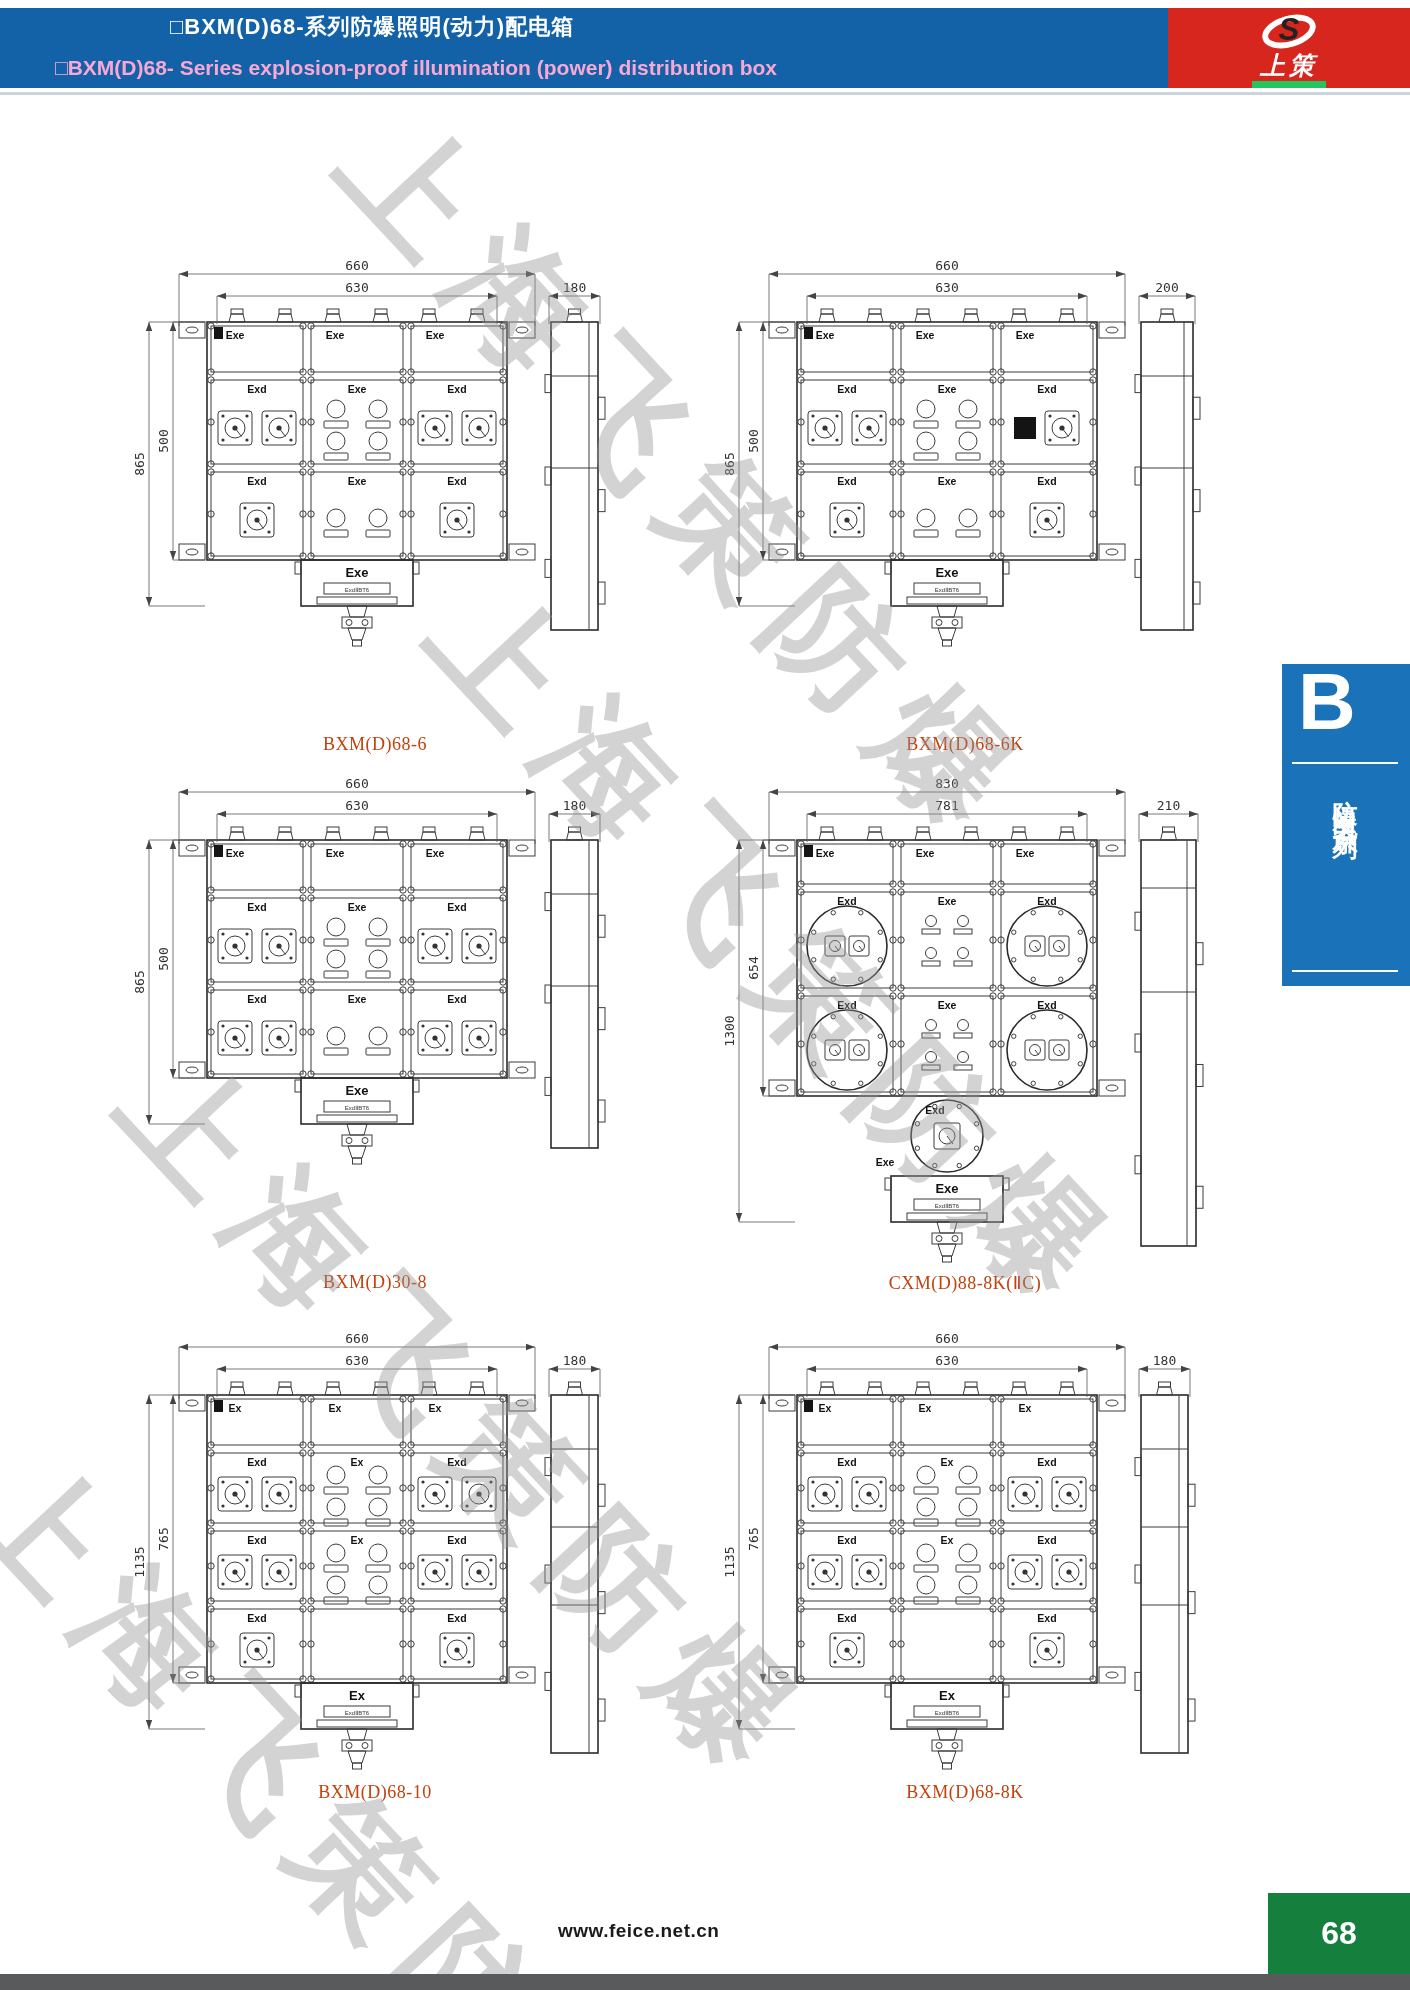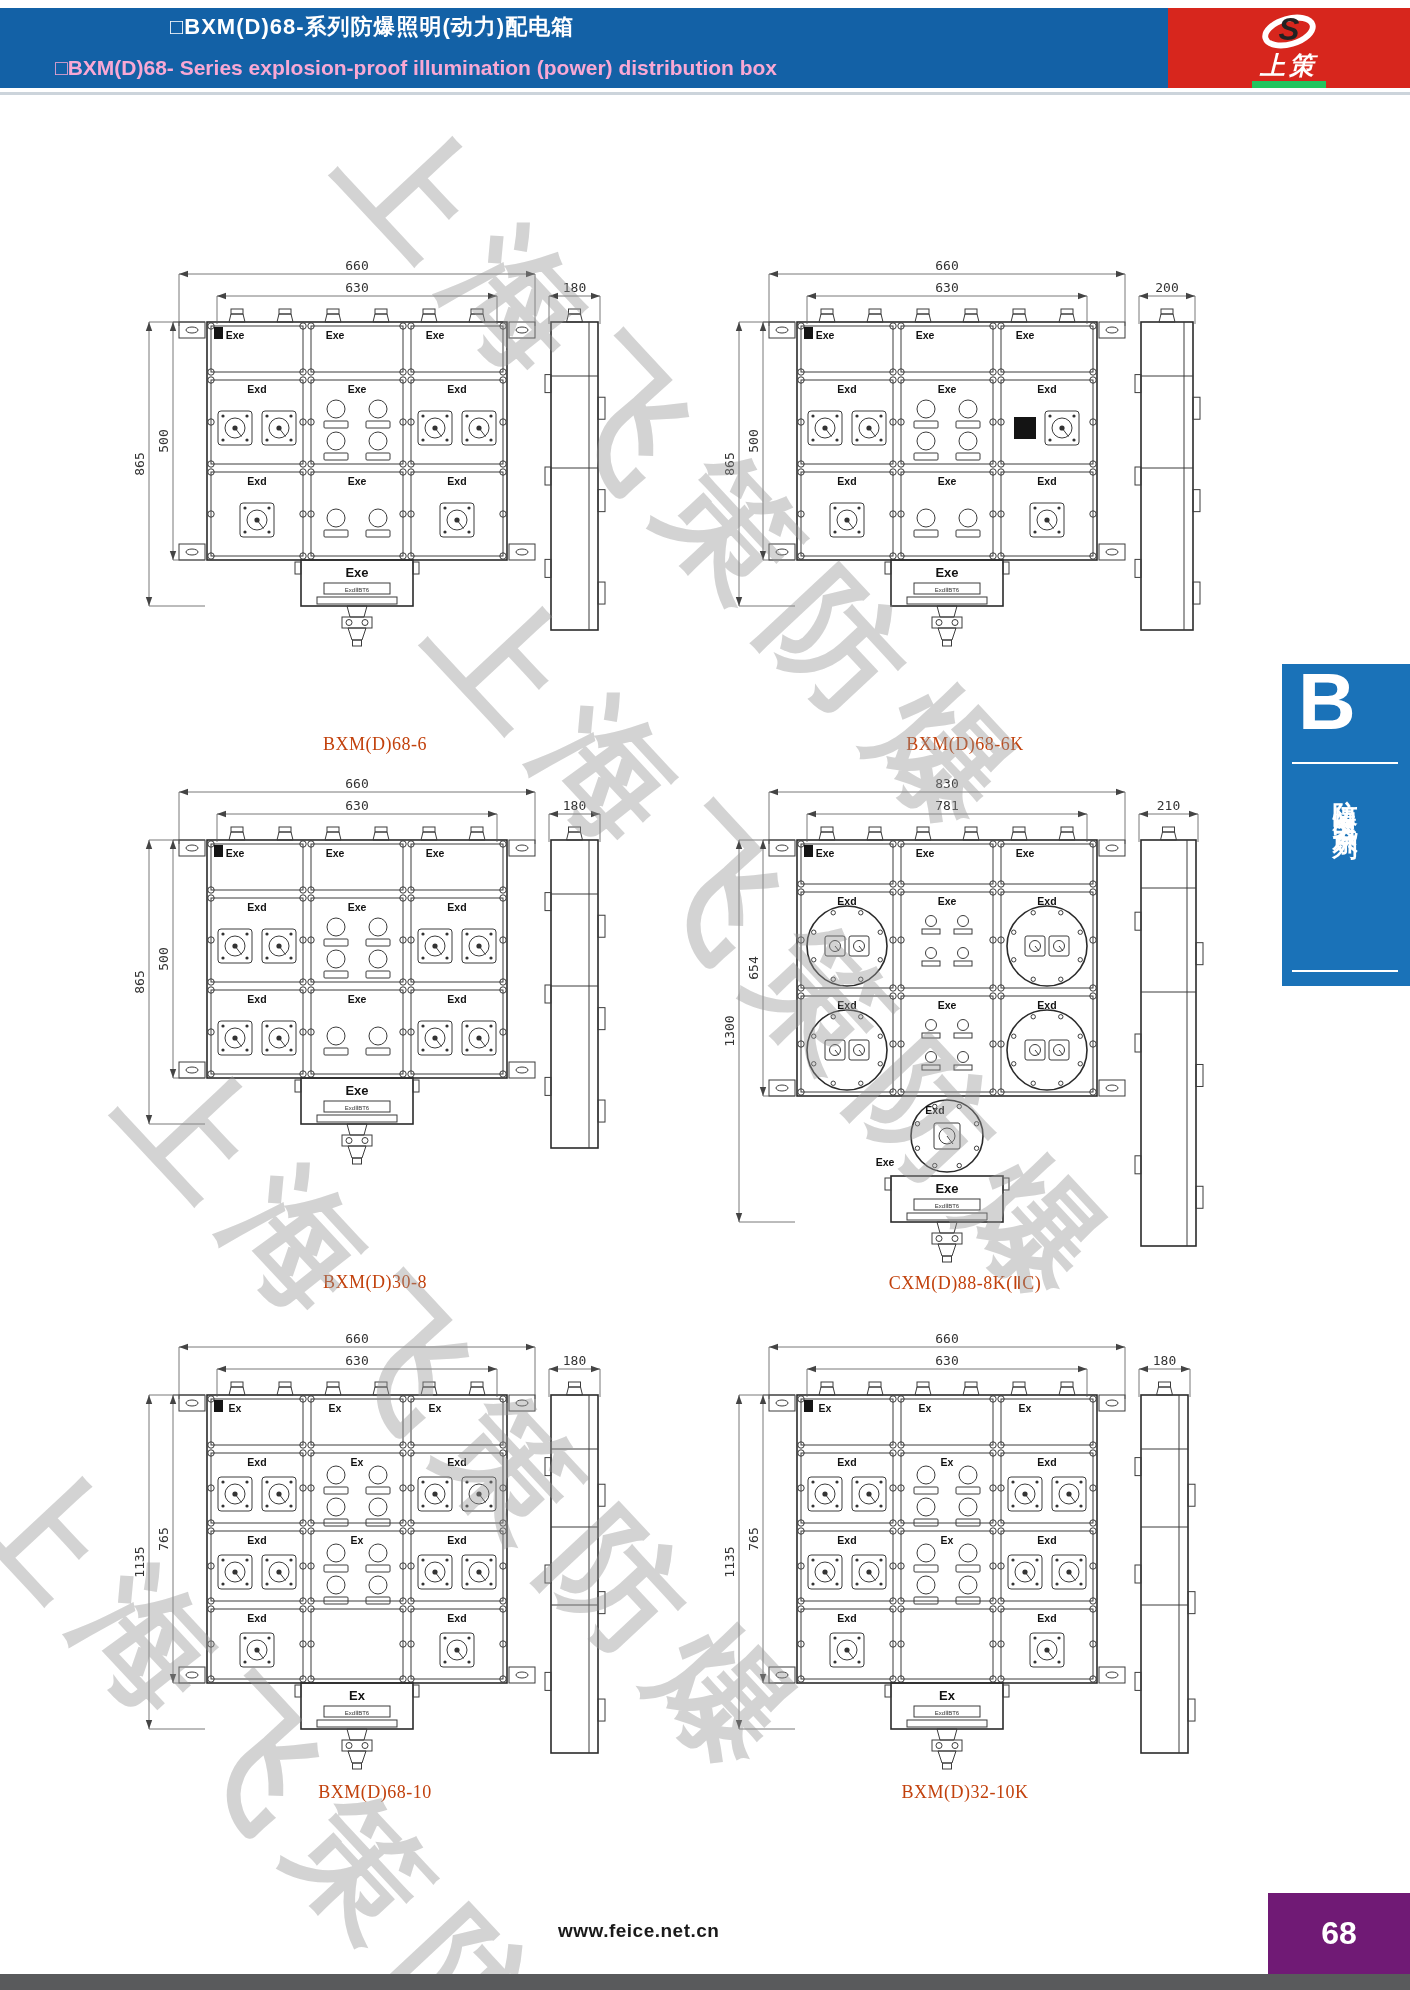--- a/index.html
+++ b/index.html
@@ -29,21 +29,21 @@
   .nptxt{font-size:6px;fill:#333;}
   
   .tab{position:absolute;left:1282px;top:664px;width:128px;height:322px;background:#1a72b8;z-index:4;}
   .tab-letter{position:absolute;top:-6px;left:16px;font-size:80px;font-weight:bold;color:#fff;line-height:1.1;}
   .tab-rule1{position:absolute;top:98px;left:10px;right:12px;height:2px;background:#fff;}
   .tab-text{position:absolute;top:116px;left:50%;transform:translateX(-50%);writing-mode:vertical-rl;
             color:#fff;font-size:25px;font-weight:bold;letter-spacing:7px;white-space:nowrap;}
   .tab-rule2{position:absolute;bottom:14px;left:10px;right:12px;height:2px;background:#fff;}
   
   .site{position:absolute;left:558px;top:1920px;font-size:19px;font-weight:bold;color:#1a1a1a;z-index:2;letter-spacing:.5px;}
-  .pagebox{position:absolute;left:1268px;top:1893px;width:142px;height:81px;background:#701a75;z-index:4;
+  .pagebox{position:absolute;left:1268px;top:1893px;width:142px;height:81px;background:#15803d;z-index:4;
            display:flex;align-items:center;justify-content:center;}
   .pagenum{color:#fff;font-size:32px;font-weight:bold;}
   .strip{position:absolute;left:0;top:1974px;width:1410px;height:16px;background:#595a5c;z-index:4;}
   
   .wm{position:absolute;z-index:3;pointer-events:none;color:rgba(150,150,150,.42);
       font-family:"DejaVu Serif",serif;font-size:130px;font-weight:bold;letter-spacing:26px;
       white-space:nowrap;transform-origin:left top;transform:rotate(47deg);}
   .wm1{left:430px;top:80px;}
   .wm2{left:520px;top:550px;}
   .wm3{left:210px;top:1020px;}
@@ -1477,21 +1477,21 @@
           <path d="M 78 372 l -3.2 -9 l 6.4 0 z" fill="#444"></path>
           <text x="0" y="0" class="dimtxt" transform="translate(73 228) rotate(-90)">765</text>
           <line x1="54" y1="84" x2="54" y2="418" class="dim"></line>
           <line x1="54" y1="84" x2="110" y2="84" class="dim"></line>
           <line x1="54" y1="418" x2="110" y2="418" class="dim"></line>
           <path d="M 54 84 l -3.2 9 l 6.4 0 z" fill="#444"></path>
           <path d="M 54 418 l -3.2 -9 l 6.4 0 z" fill="#444"></path>
           <text x="0" y="0" class="dimtxt" transform="translate(49 251) rotate(-90)">1135</text>
         </g>
       </svg>
-    <figcaption class="cap">BXM(D)32-10K</figcaption>
+    <figcaption class="cap">BXM(D)68-8K</figcaption>
   </figure>
 
   <aside class="tab">
     <div class="tab-letter">B</div>
     <div class="tab-rule1"></div>
     <div class="tab-text">防爆电器系列</div>
     <div class="tab-rule2"></div>
   </aside>
 
   <div class="wm wm1">上海飞策防爆</div>

